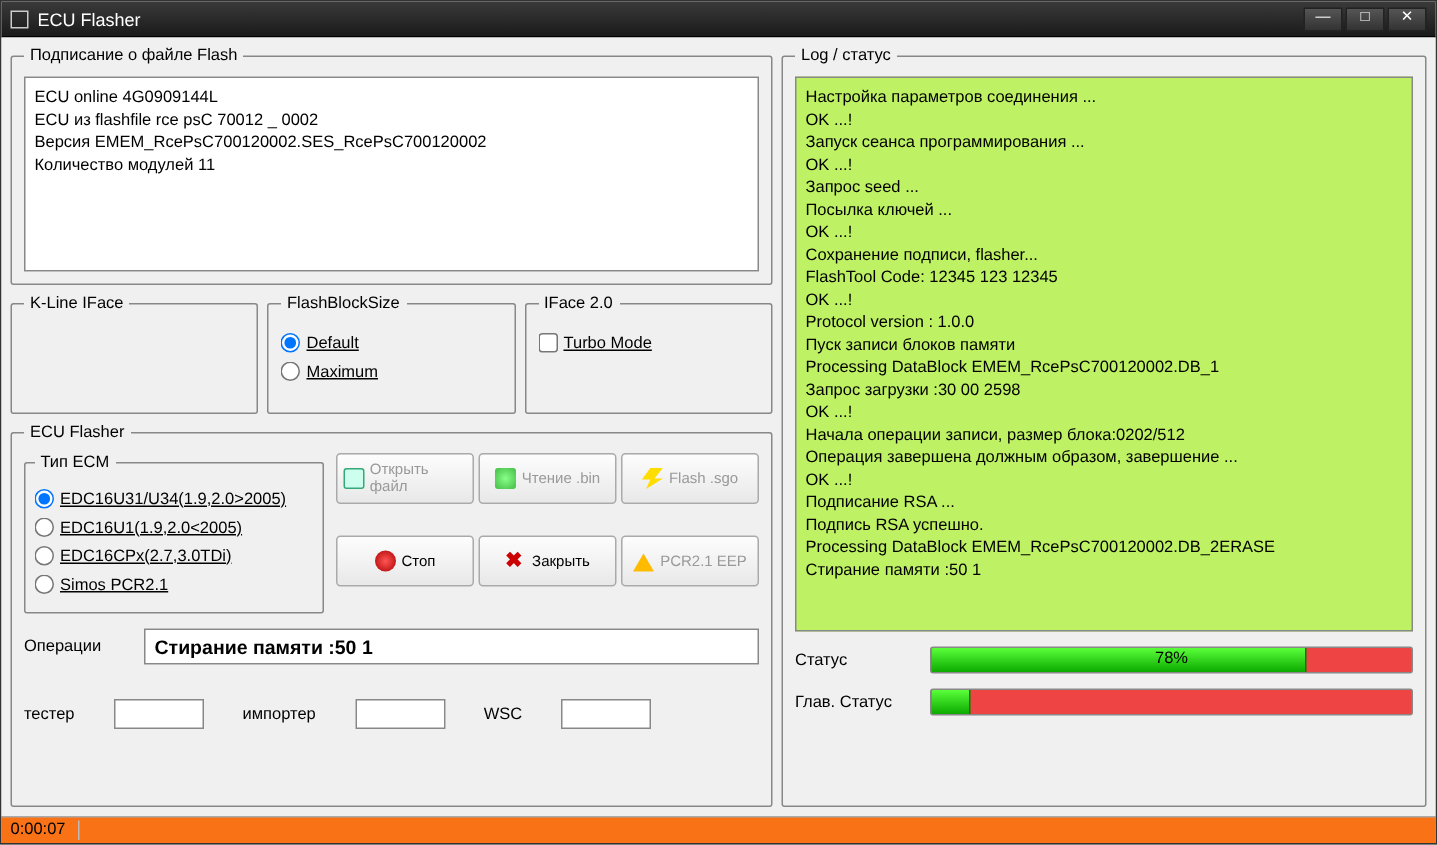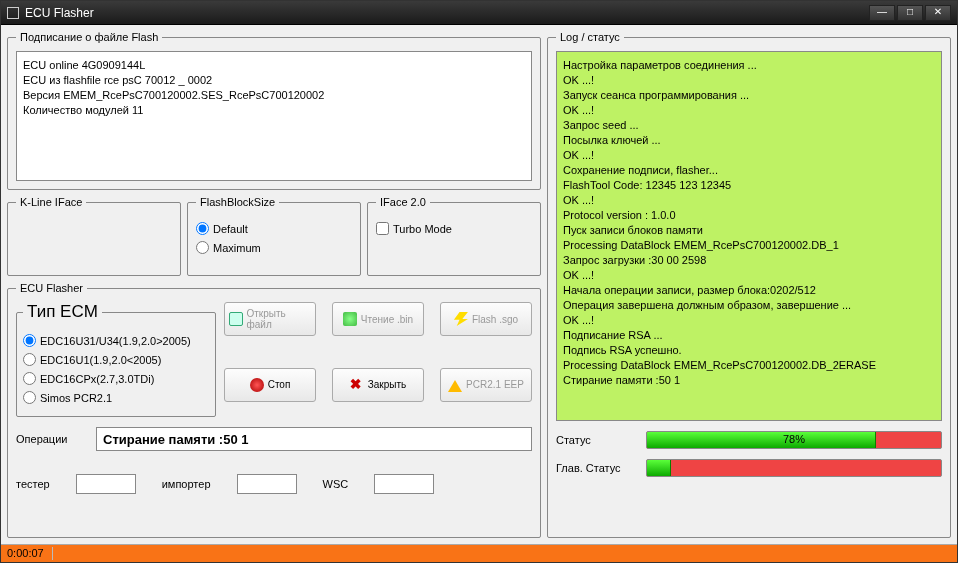--- a/index.html
+++ b/index.html
@@ -11,25 +11,25 @@
 .winbtns { display: flex; gap: 2px; }
 .winbtn { width: 26px; height: 16px; background: linear-gradient(#555,#333); border: 1px solid #222; color: #fff; font-size: 10px; line-height: 12px; text-align: center; cursor: pointer; }
 .content { flex: 1; display: flex; padding: 6px; gap: 6px; background: #f0f0f0; }
 .left { flex: 1; display: flex; flex-direction: column; gap: 6px; }
 .right { flex: 1; display: flex; flex-direction: column; gap: 6px; }
 fieldset { border: 1px solid #888; padding: 8px; border-radius: 2px; }
 legend { font-size: 11px; padding: 0 4px; }
 .flashinfo-box { width: 100%; height: 130px; border: 1px solid #888; background: #fff; padding: 6px; font-size: 11px; line-height: 15px; overflow: auto; }
 .midrow { display: flex; gap: 6px; }
 .midrow fieldset { flex: 1; min-height: 80px; }
-.radio-line, .check-line { display: flex; align-items: center; gap: 4px; margin: 6px 0; font-size: 11px; }
+.radio-line, .check-line { display: flex; align-items: center; gap: 4px; margin: 6px 0; font-size: 11px; text-decoration: underline; }
 .ecuflasher-row { display: flex; gap: 8px; }
 .ecm-types { border: 1px solid #888; padding: 6px; width: 200px; }
-.ecm-types legend { font-size: 17px; }
-.btn-grid { display: grid; grid-template-columns: repeat(3, 92px); gap: 16px; }
+.ecm-types legend { font-size: 11px; }
+.btn-grid { display: grid; grid-template-columns: repeat(3, 92px); gap: 3px; }
 .btn { height: 34px; border: 1px solid #aaa; border-radius: 3px; background: linear-gradient(#fdfdfd,#e8e8e8); display: flex; align-items: center; justify-content: center; gap: 4px; font-size: 10px; cursor: pointer; padding: 0 4px; }
 .btn.disabled { color: #999; }
 .btn .ico { width: 14px; height: 14px; display: inline-block; }
 .ops-row { display: flex; align-items: center; gap: 10px; margin-top: 10px; }
 .ops-row .label { width: 70px; }
 .ops-row .field { flex: 1; border: 1px solid #888; height: 24px; padding: 4px 6px; background: #fff; font-size: 13px; font-weight: bold; }
 .bottom-row { display: flex; align-items: center; gap: 26px; margin-top: 23px; }
 .bottom-row .label { }
 .bottom-row .mini { width: 60px; height: 20px; border: 1px solid #888; background: #fff; }
 .logbox { width: 100%; height: 370px; border: 1px solid #888; background: #bef264; padding: 6px; font-size: 11px; line-height: 15px; overflow: auto; white-space: pre-line; }

